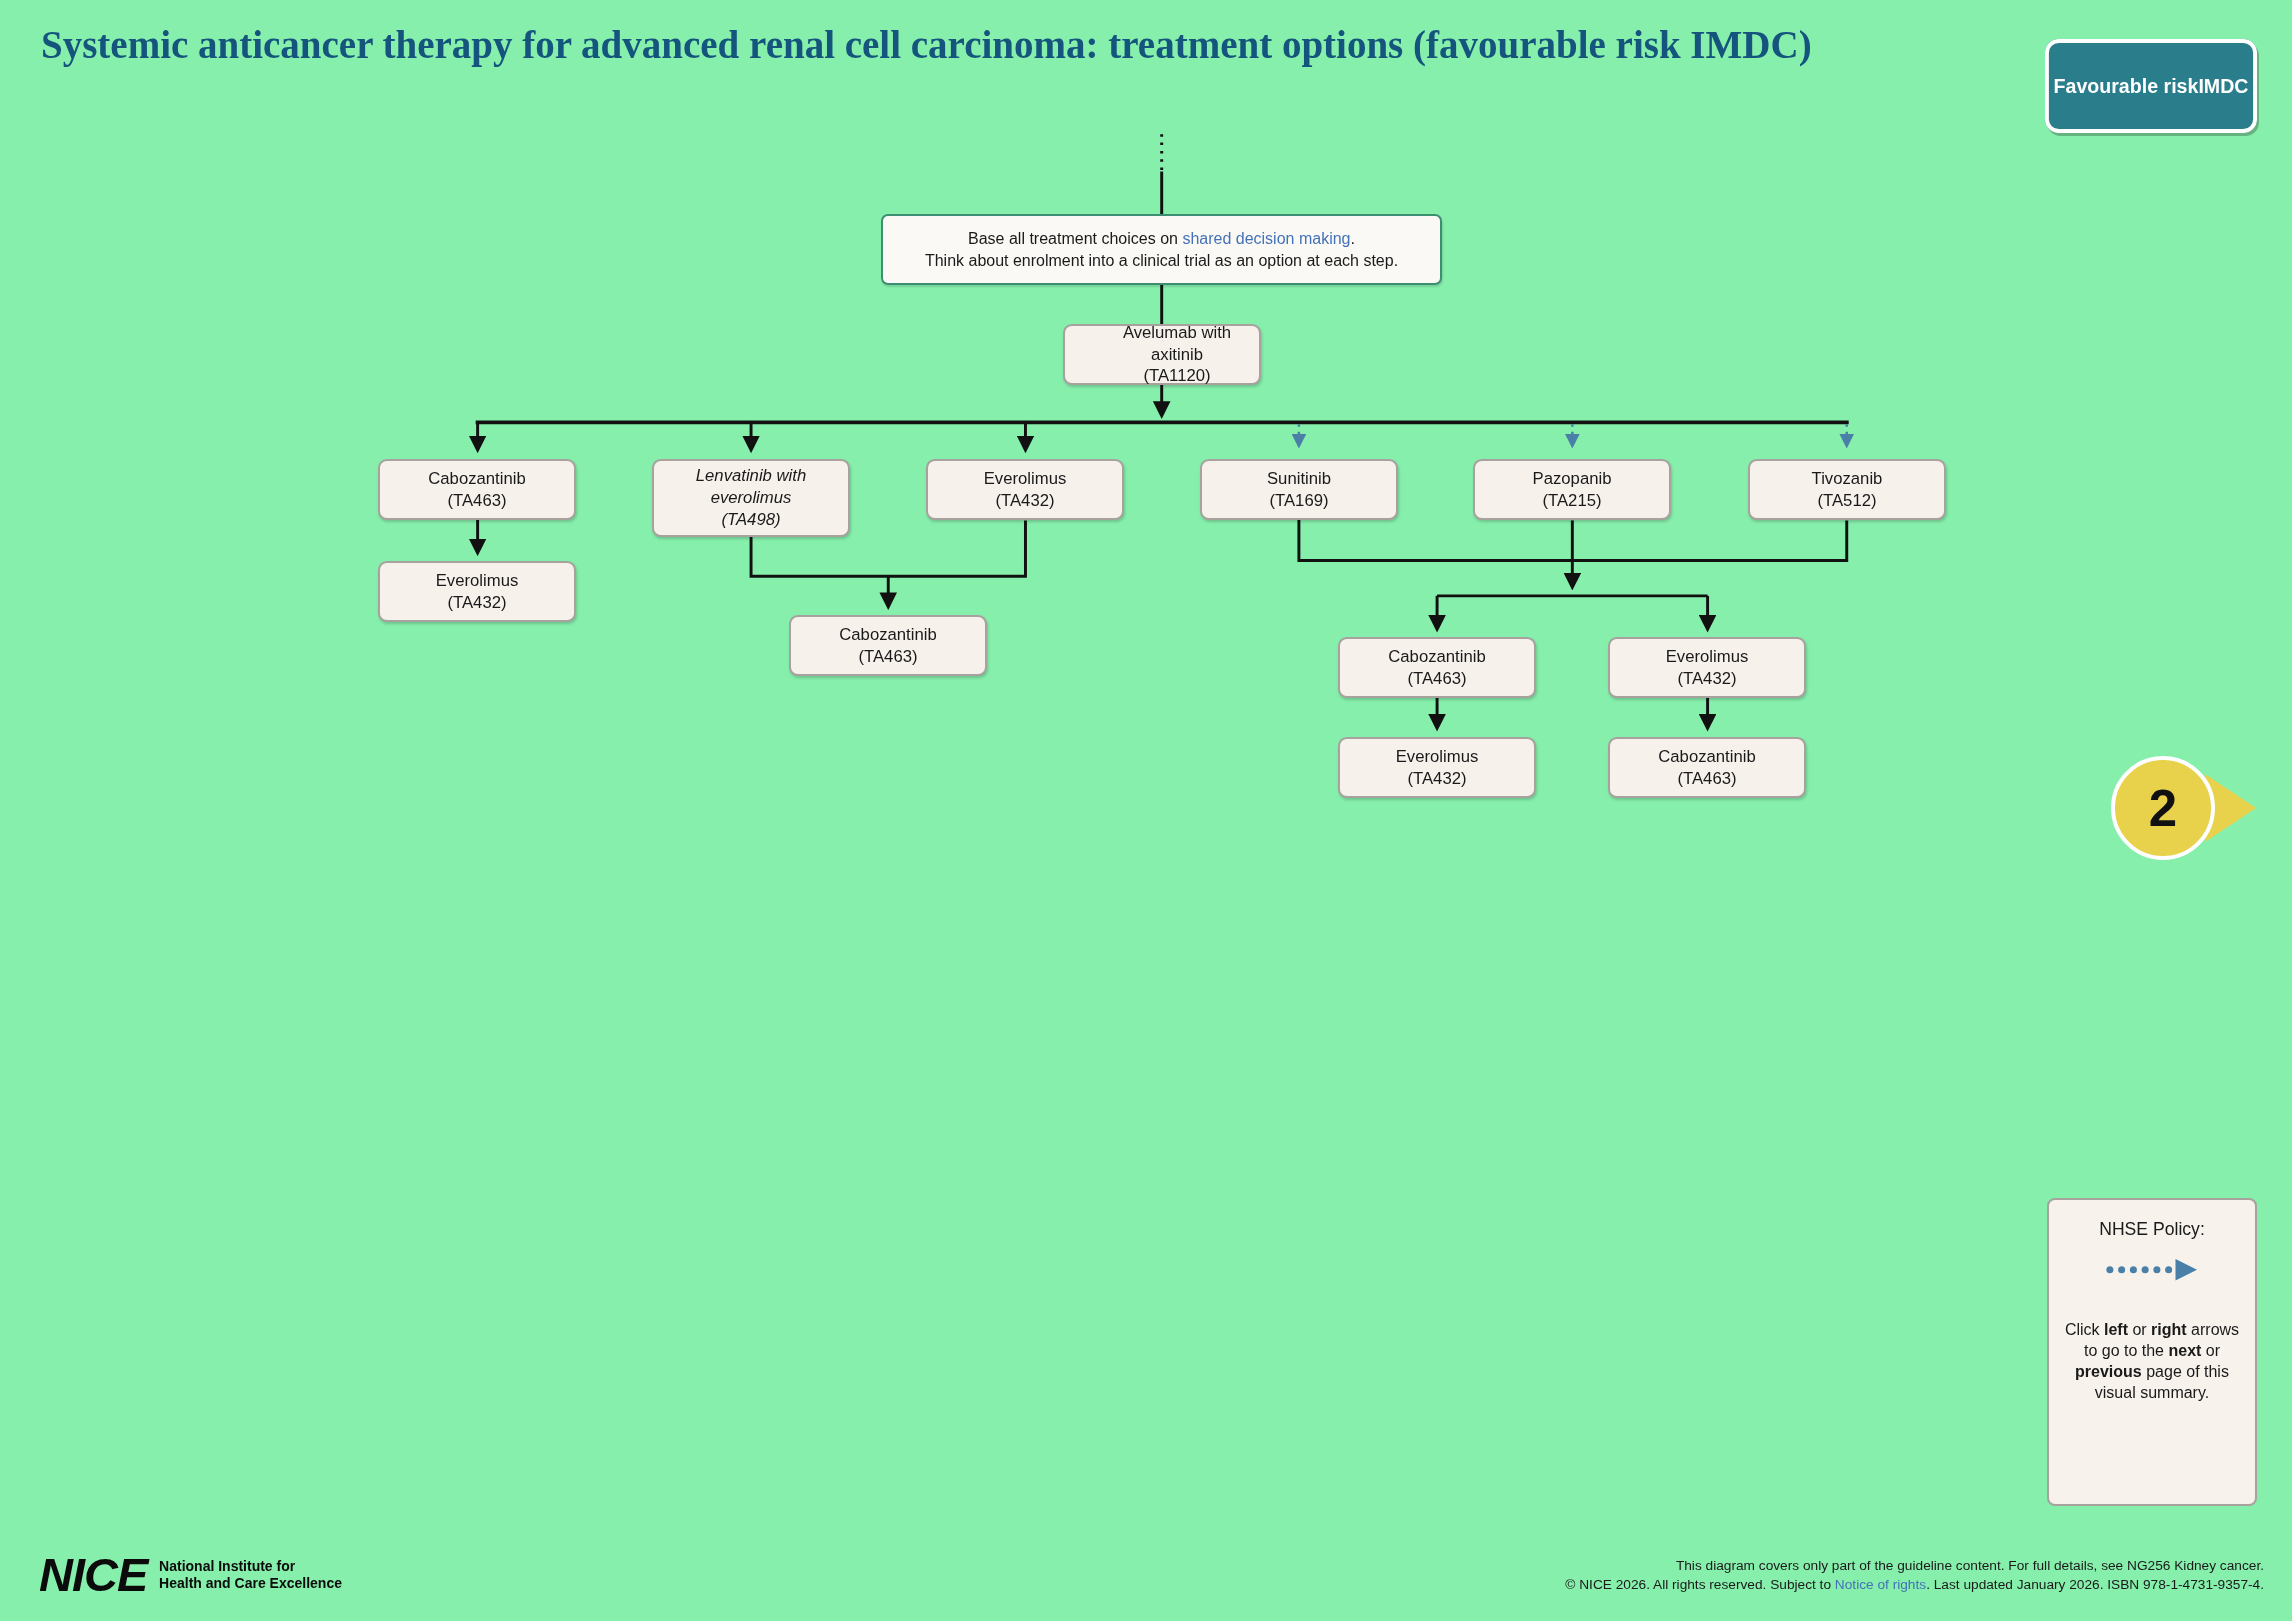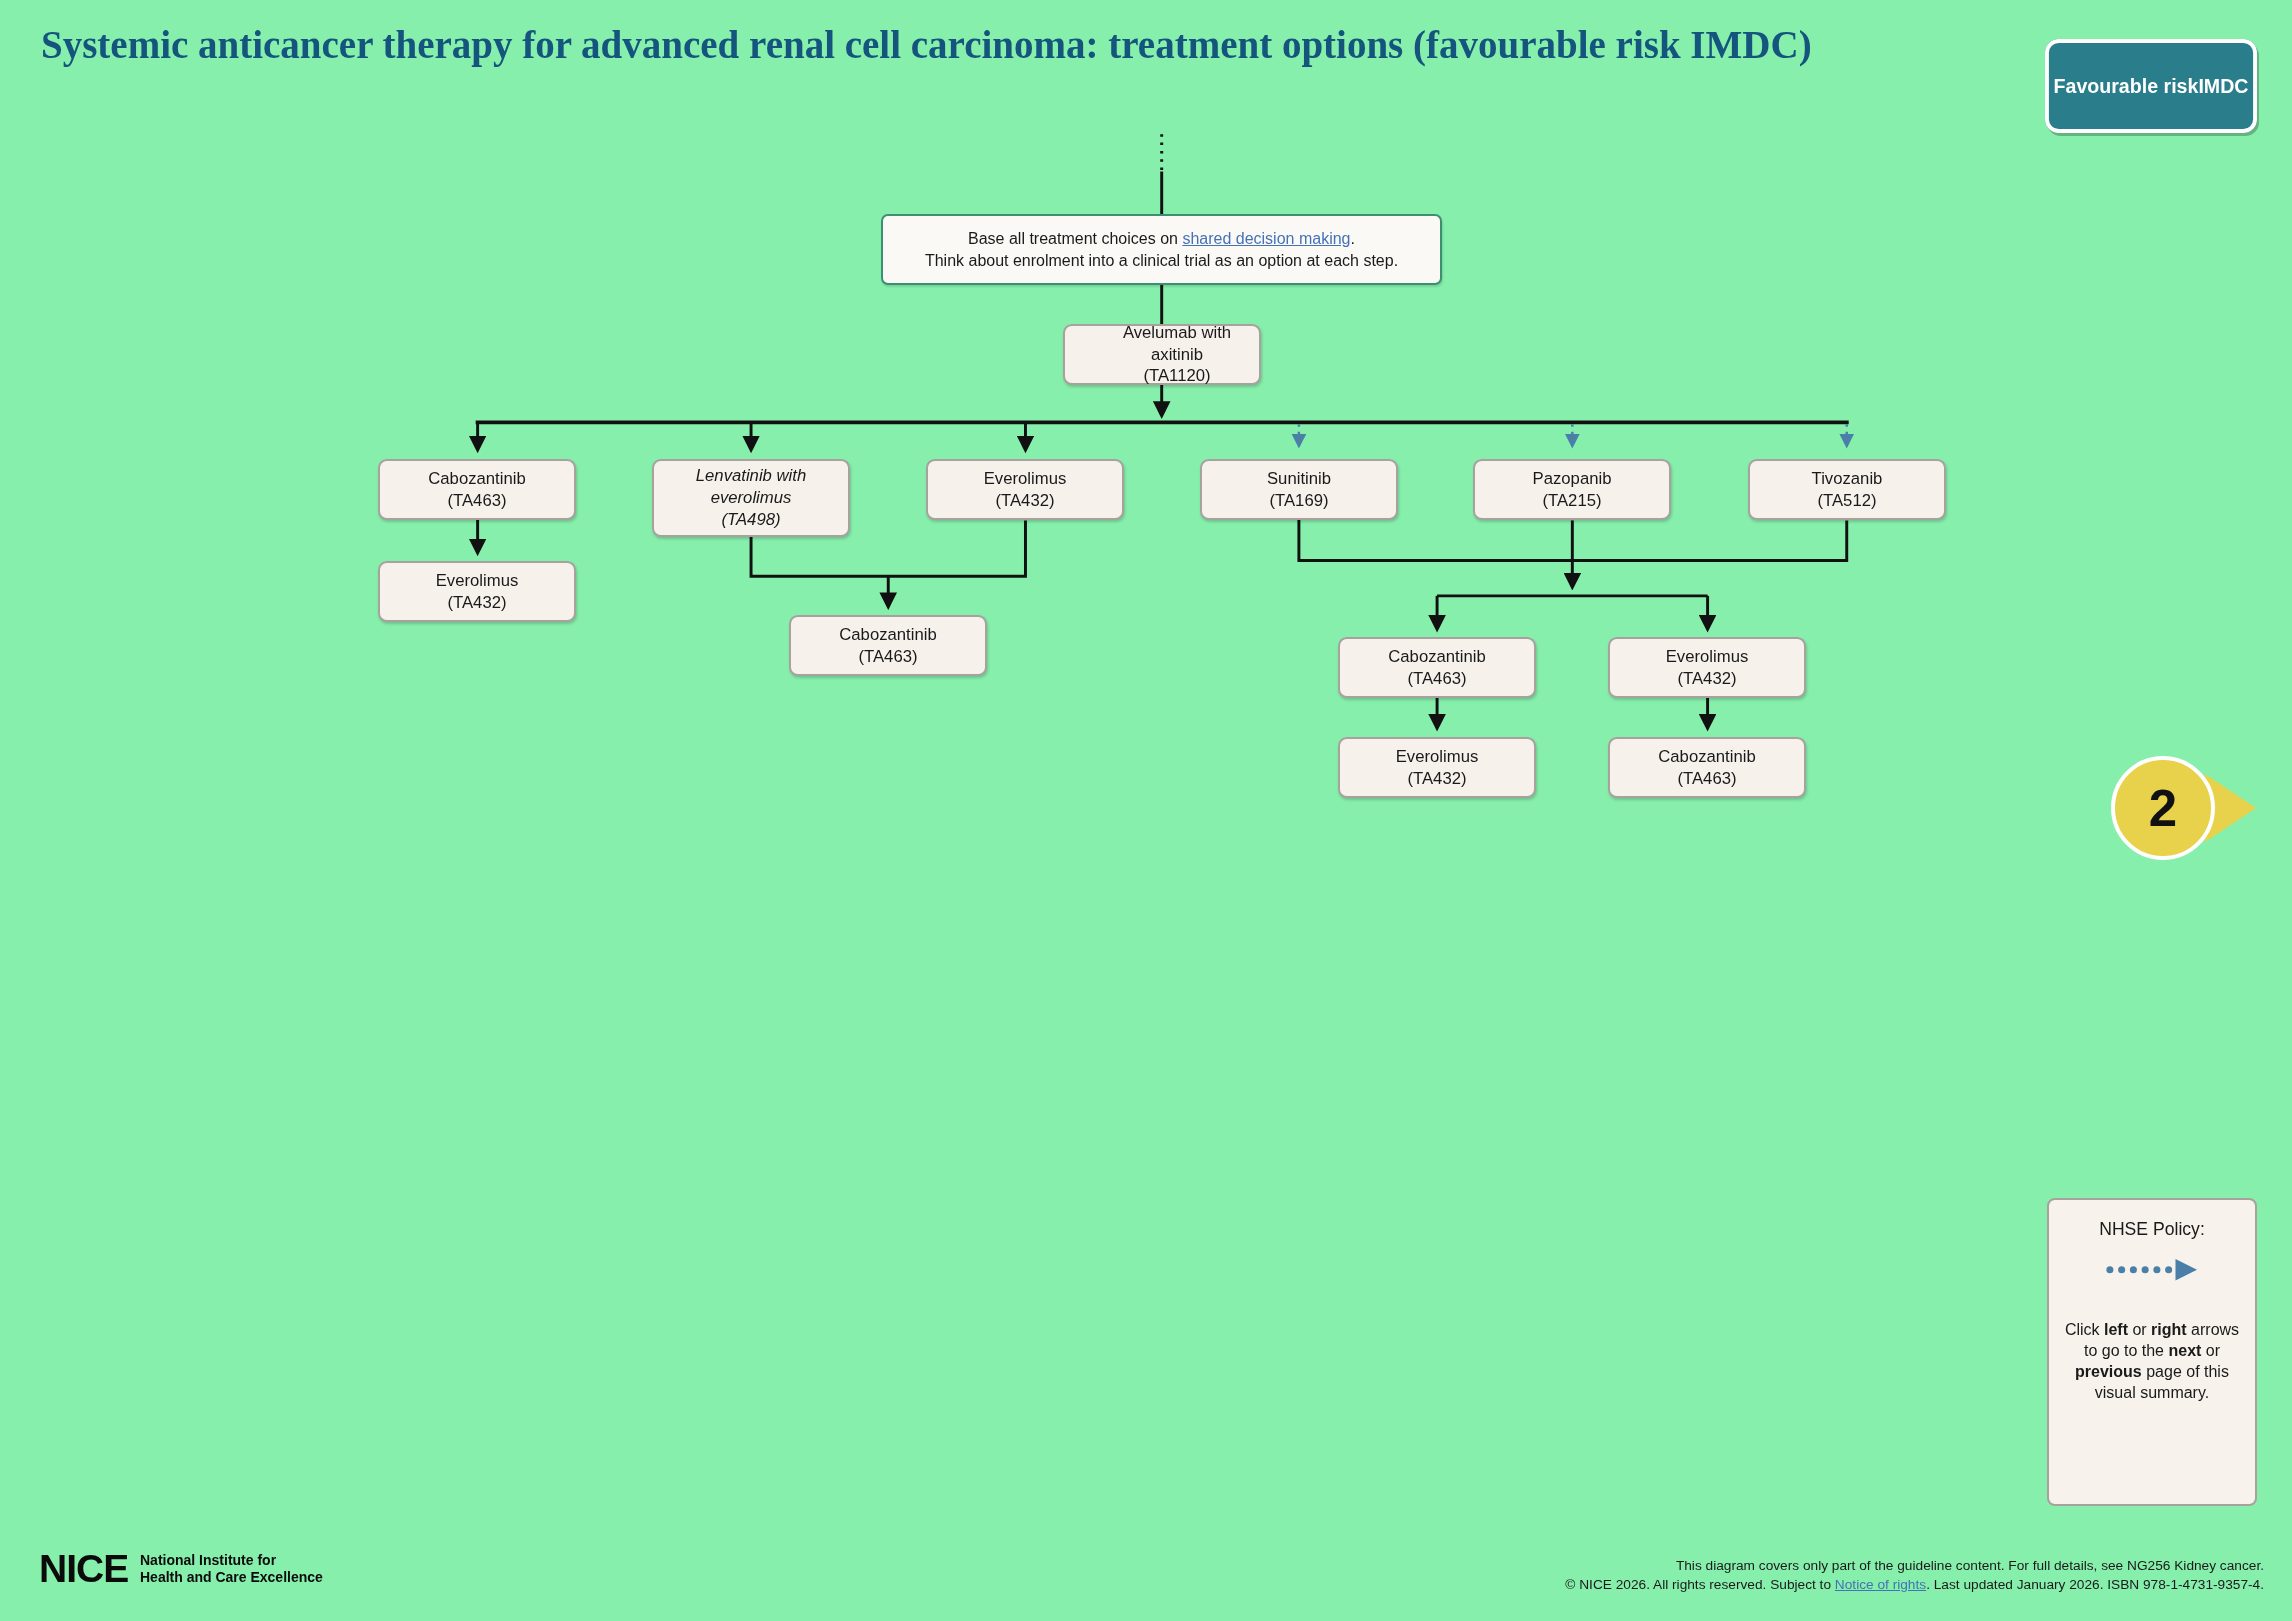--- a/index.html
+++ b/index.html
@@ -20,38 +20,38 @@
         border:2px solid #a7a29d;border-radius:8.8px;display:flex;flex-direction:column;
         justify-content:center;align-items:center;text-align:center;font-size:16.7px;line-height:1.3;
         z-index:1;box-shadow:1px 2px 2.9px rgba(0,0,0,0.18);padding:3.9px 2px;}
   .node span{display:block;}
   .h62{height:61px;} .h80{height:78px;}
 
   .decision{position:absolute;left:881px;top:214px;width:561px;height:71px;box-sizing:border-box;
             background:#fbf9f5;border:2.9px solid #3d8f72;border-radius:6.9px;display:flex;
             flex-direction:column;justify-content:center;align-items:center;text-align:center;
             font-size:16px;line-height:1.35;z-index:1;box-shadow:1px 2px 2px rgba(0,0,0,0.12);}
-  a.link{color:#4472b8;text-decoration:underline;cursor:pointer;}
+  a.link{color:#4472b8;cursor:pointer;}
 
   .page-circle{position:absolute;left:2111px;top:756px;width:96px;height:96px;background:#e8d24c;
                border:4.9px solid #fff;border-radius:50%;display:flex;align-items:center;
                justify-content:center;font-size:51px;font-weight:bold;color:#111;z-index:3;cursor:pointer;}
   .page-arrow{position:absolute;left:2205px;top:774px;width:0;height:0;z-index:2;cursor:pointer;
               border-top:34px solid transparent;border-bottom:34px solid transparent;
               border-left:51px solid #e8d24c;}
 
   .legend{position:absolute;left:2047px;top:1198px;width:210px;height:308px;box-sizing:border-box;
           background:#f7f2ec;border:2px solid #a7a29d;border-radius:7.8px;text-align:center;
           padding:17.6px 9.8px 9.8px 9.8px;font-size:16px;line-height:1.32;z-index:1;}
   .legend .ltitle{font-size:17.6px;}
   .legend .larrow{margin:15.7px auto 13.7px auto;display:block;}
   .legend .lp2{margin-top:37px;}
 
   .footer-logo{position:absolute;left:39px;top:1547px;display:flex;align-items:center;gap:11.8px;}
-  .footer-logo .nice{font-size:39px;font-weight:900;letter-spacing:-1px;color:#0b0b0b;}
+  .footer-logo .nice{font-size:47px;font-weight:900;letter-spacing:-1px;color:#0b0b0b;font-style:italic;}
   .footer-logo .sub{font-size:14px;font-weight:bold;line-height:1.2;color:#0b0b0b;}
 
   .footer-note{position:absolute;right:29px;top:1556px;text-align:right;font-size:13.7px;line-height:1.4;}
 </style>
 </head>
 <body>
 
 <div id="page">
 
   <div class="title">Systemic anticancer therapy for advanced renal cell carcinoma: treatment options (favourable risk IMDC)</div>

